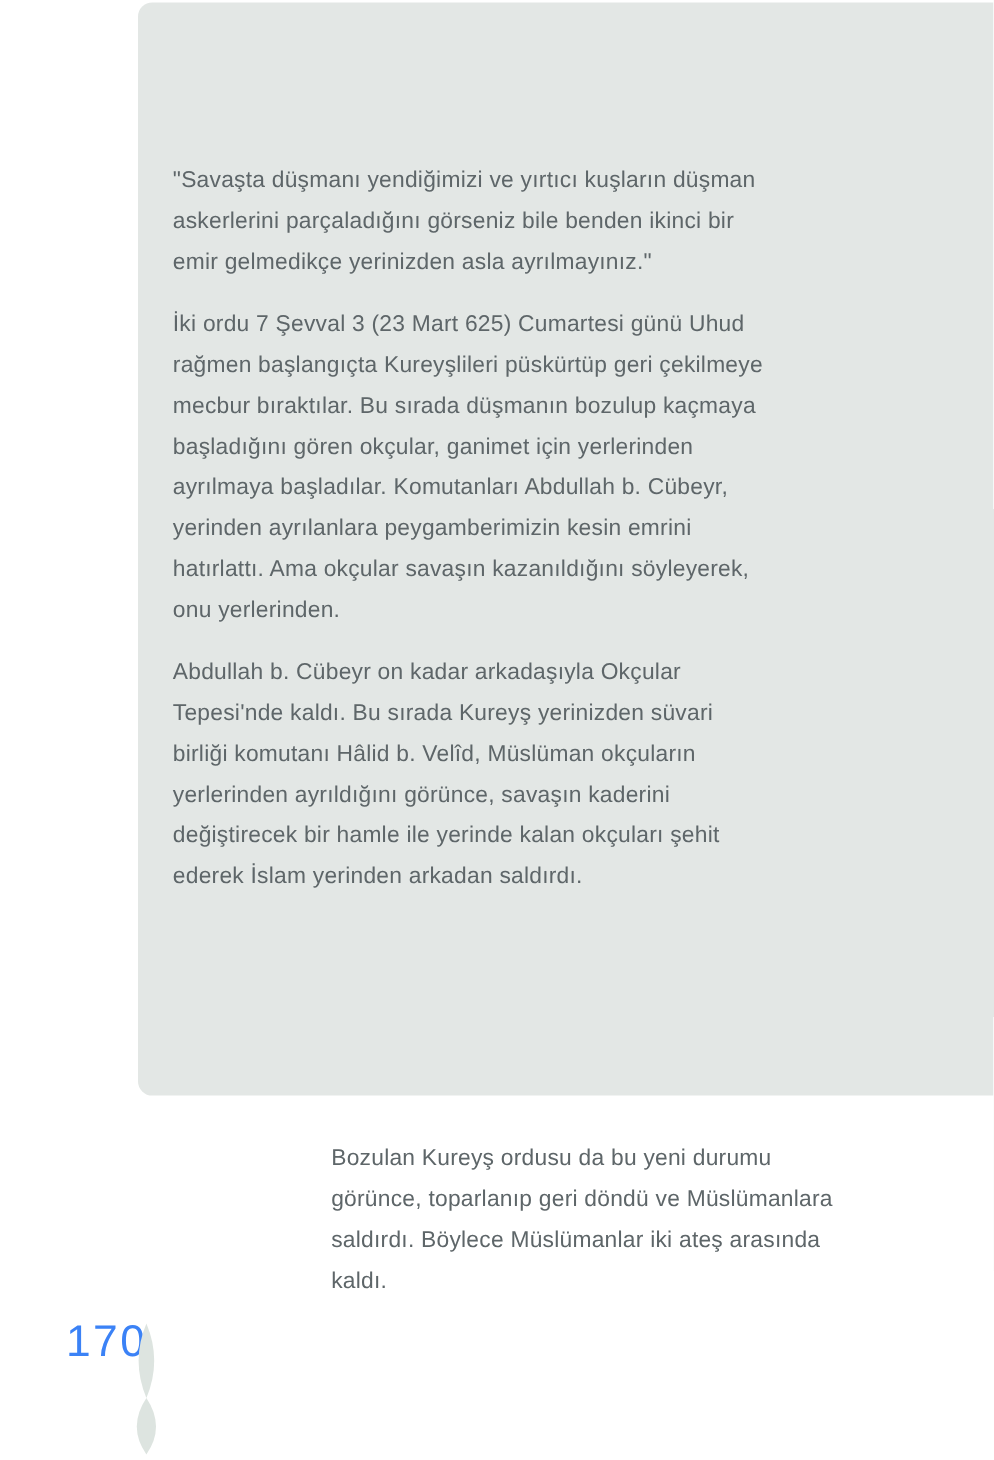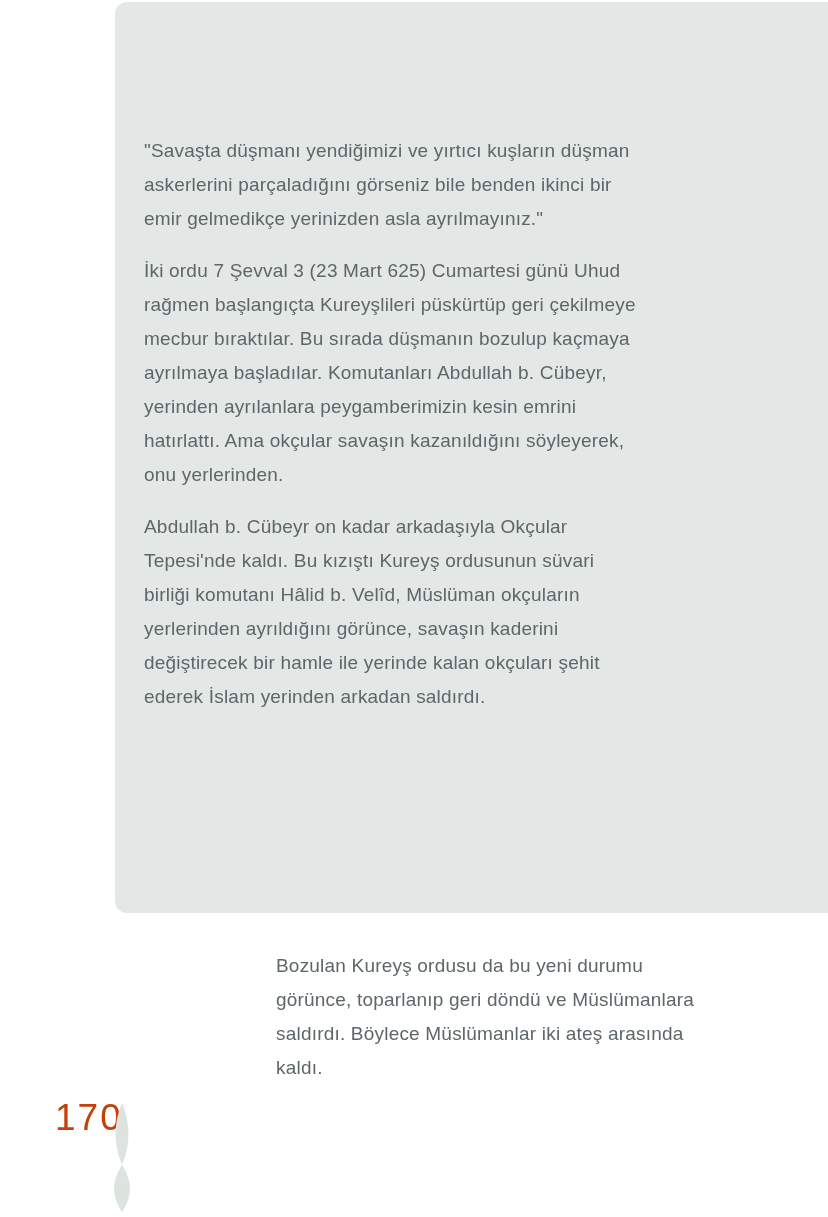--- a/index.html
+++ b/index.html
@@ -45,21 +45,21 @@
     left: 276px;
     top: 949px;
   }
   .page-number {
     position: absolute;
     left: 55px;
     top: 1098px;
     font-size: 37px;
     line-height: 40px;
     letter-spacing: 2px;
-    color: #c2410c;
+    color: #3b82f6;
     font-weight: 400;
   }
   .ornament {
     position: absolute;
     left: 110px;
     top: 1101px;
     width: 24px;
     height: 113px;
   }
   .ornament path {
@@ -77,29 +77,30 @@
       <p class="para">
         <span class="line">"Savaşta düşmanı yendiğimizi ve yırtıcı kuşların düşman</span>
         <span class="line">askerlerini parçaladığını görseniz bile benden ikinci bir</span>
         <span class="line">emir gelmedikçe yerinizden asla ayrılmayınız."</span>
       </p>
 
       <p class="para">
         <span class="line">İki ordu 7 Şevval 3 (23 Mart 625) Cumartesi günü Uhud</span>
         <span class="line">rağmen başlangıçta Kureyşlileri püskürtüp geri çekilmeye</span>
         <span class="line">mecbur bıraktılar. Bu sırada düşmanın bozulup kaçmaya</span>
+        <span class="line">başladığını gören okçular, ganimet için yerlerinden</span>
         <span class="line">ayrılmaya başladılar. Komutanları Abdullah b. Cübeyr,</span>
         <span class="line">yerinden ayrılanlara peygamberimizin kesin emrini</span>
         <span class="line">hatırlattı. Ama okçular savaşın kazanıldığını söyleyerek,</span>
         <span class="line">onu yerlerinden.</span>
       </p>
 
       <p class="para">
         <span class="line">Abdullah b. Cübeyr on kadar arkadaşıyla Okçular</span>
-        <span class="line">Tepesi'nde kaldı. Bu kızıştı Kureyş ordusunun süvari</span>
+        <span class="line">Tepesi'nde kaldı. Bu sırada Kureyş yerinizden süvari</span>
         <span class="line">birliği komutanı Hâlid b. Velîd, Müslüman okçuların</span>
         <span class="line">yerlerinden ayrıldığını görünce, savaşın kaderini</span>
         <span class="line">değiştirecek bir hamle ile yerinde kalan okçuları şehit</span>
         <span class="line">ederek İslam yerinden arkadan saldırdı.</span>
       </p>
 
     </div>
   </div>
 
   <div class="below-panel">

